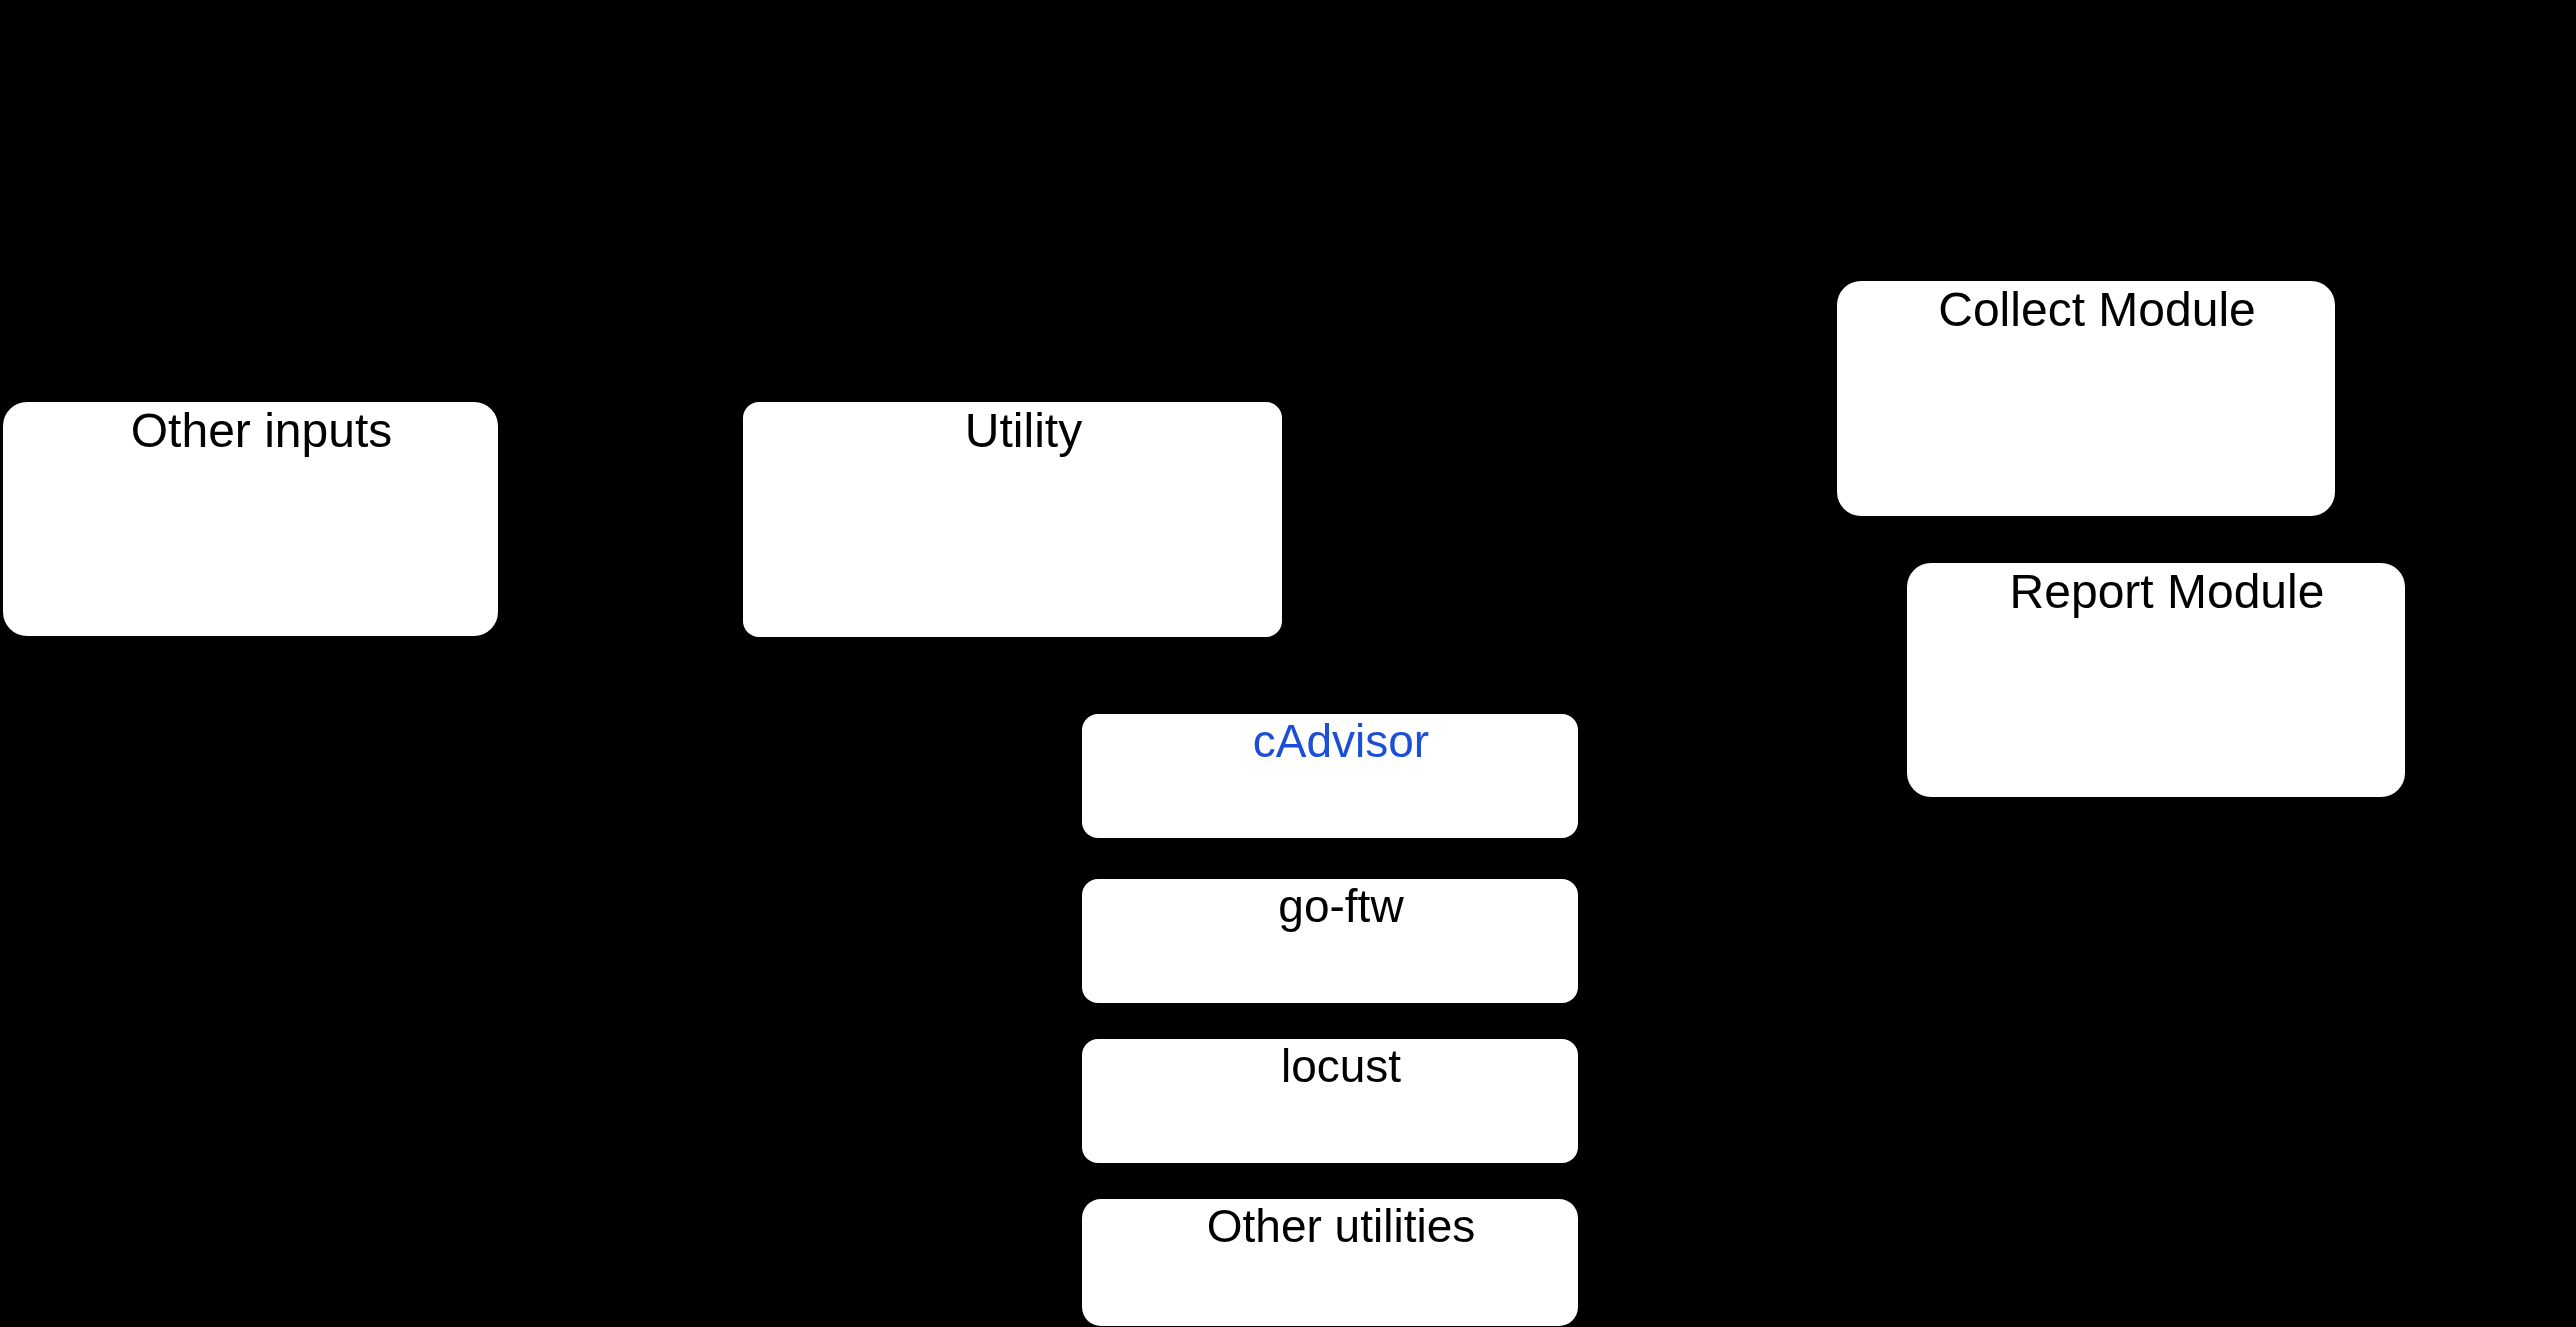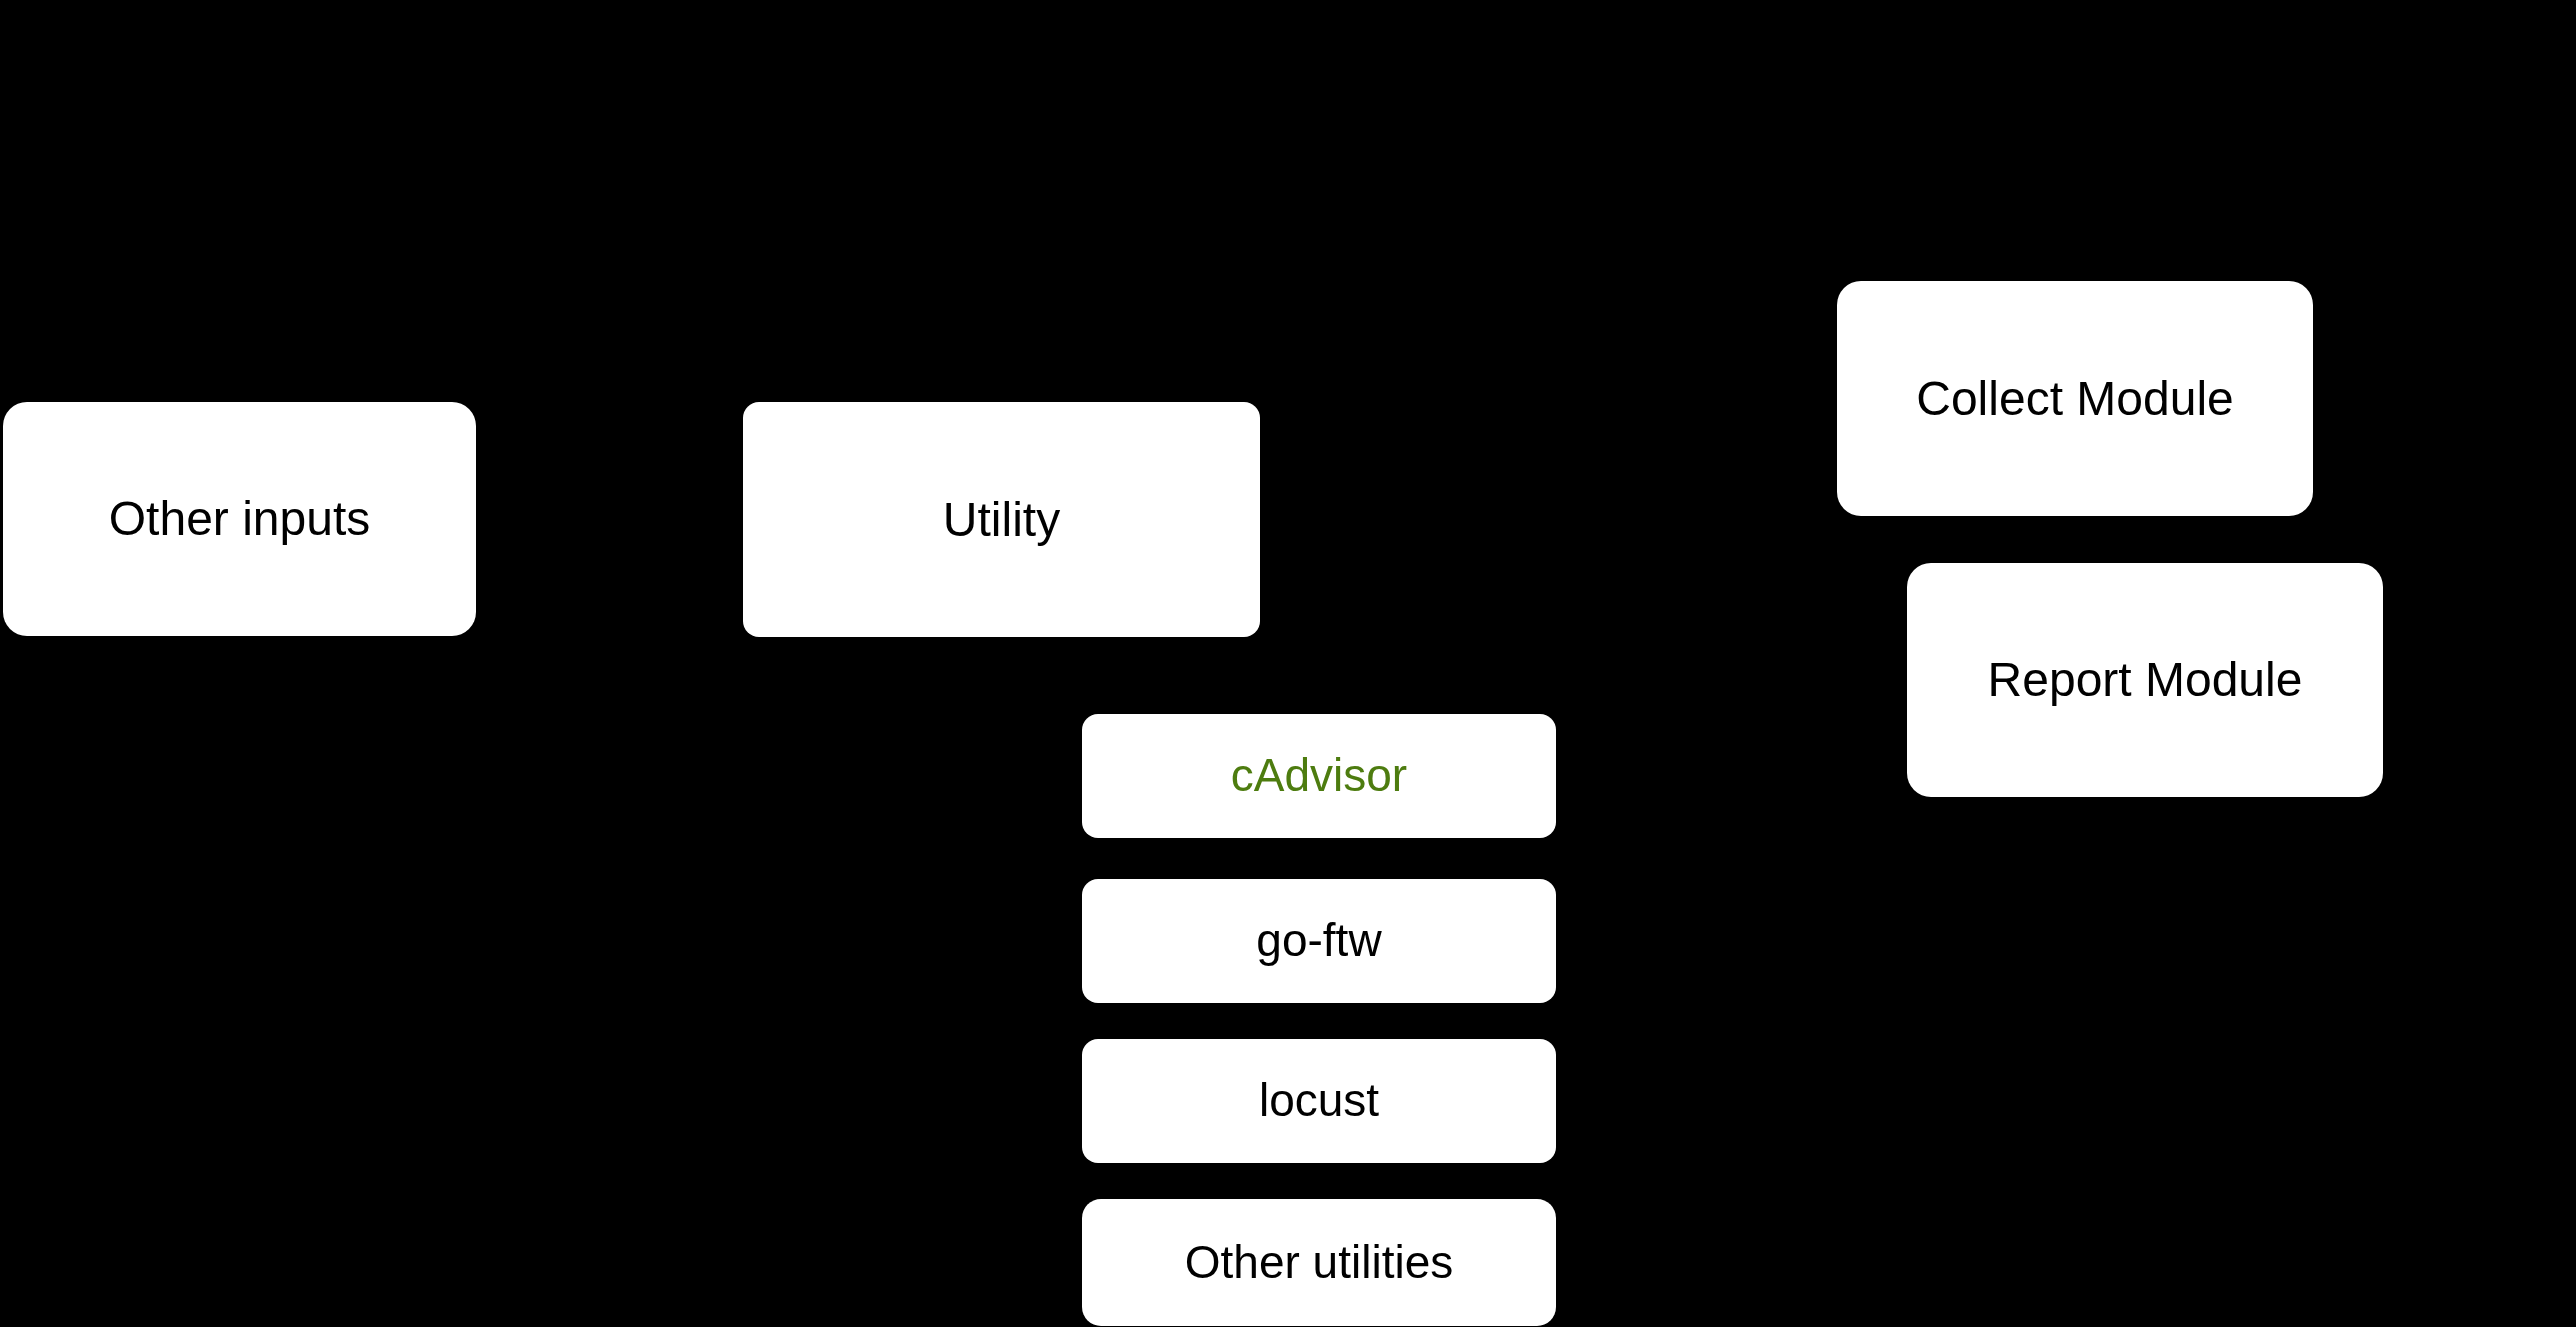--- a/index.html
+++ b/index.html
@@ -13,27 +13,28 @@
     height: 1328px;
     overflow: hidden;
     background: #000000;
     font-family: "Liberation Sans", sans-serif;
   }
   .node {
     position: absolute;
     background: #ffffff;
     color: #000000;
     display: flex;
-    align-items: center;
+    align-items: flex-start;
     justify-content: center;
     text-align: center;
     font-size: 48px;
     line-height: 1.2;
     border-radius: 24px;
     white-space: nowrap;
+    padding-left: 22px;
   }
   .node.small {
     border-radius: 16px;
     font-size: 46px;
   }
   
   #node-user-inputs     { left: 3px;    top: 402px;  width: 473px; height: 234px; }
   #node-utility         { left: 743px;  top: 402px;  width: 517px; height: 235px; border-radius: 16px; }
   #node-collect-module  { left: 1837px; top: 281px;  width: 476px; height: 235px; }
   #node-report-module   { left: 1907px; top: 563px;  width: 476px; height: 234px; }
@@ -56,21 +57,21 @@
   </div>
 
   <div class="node" id="node-collect-module" style="background: rgb(255, 255, 255); color: rgb(0, 0, 0);">
     <span>Collect Module</span>
   </div>
 
   <div class="node" id="node-report-module" style="background: rgb(255, 255, 255); color: rgb(0, 0, 0);">
     <span>Report Module</span>
   </div>
 
-  <div class="node small" id="node-cadvisor" style="background: rgb(255, 255, 255); color: #4d7c0f;">
+  <div class="node small" id="node-cadvisor" style="background: rgb(255, 255, 255); color: #1d4ed8;">
     <span>cAdvisor</span>
   </div>
 
   <div class="node small" id="node-go-ftw" style="background: rgb(255, 255, 255); color: rgb(0, 0, 0);">
     <span>go-ftw</span>
   </div>
 
   <div class="node small" id="node-locust" style="background: rgb(255, 255, 255); color: rgb(0, 0, 0);">
     <span>locust</span>
   </div>

